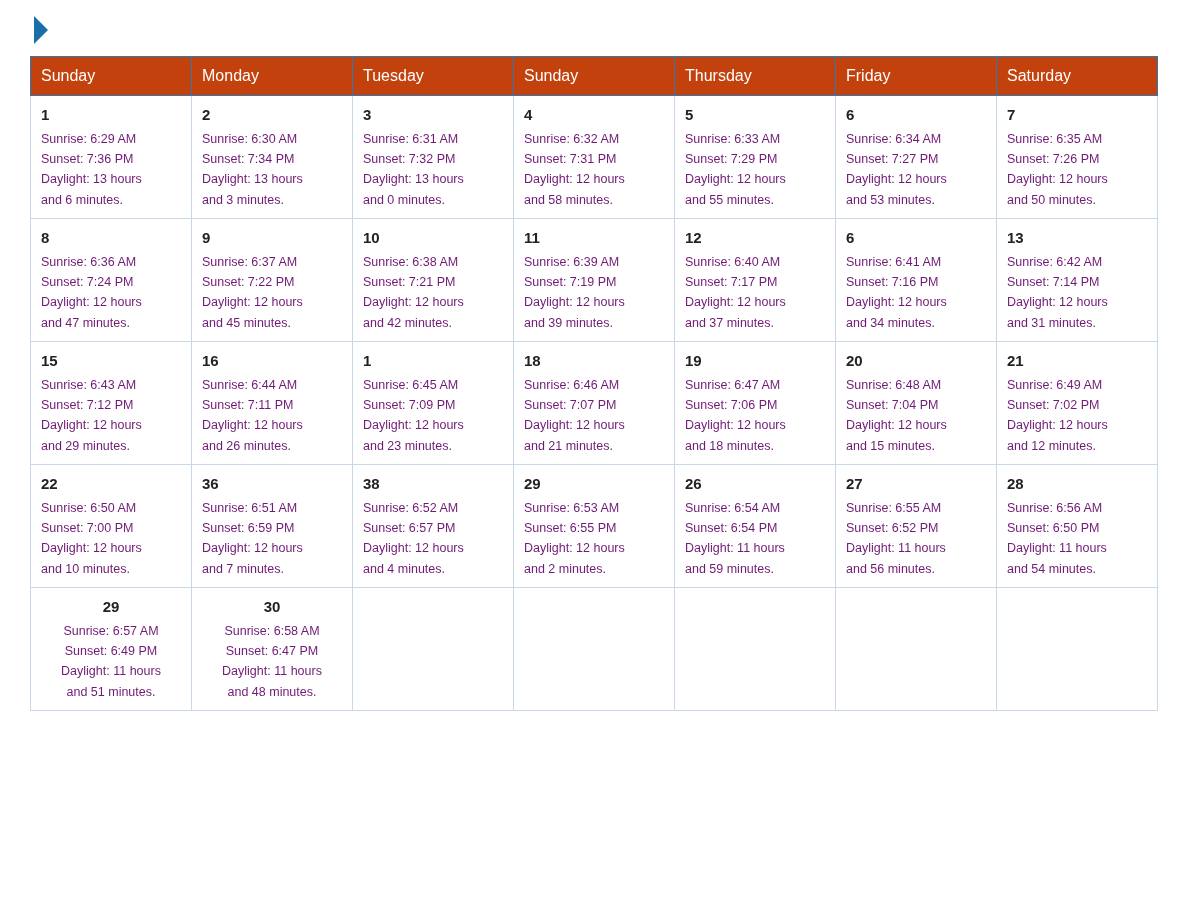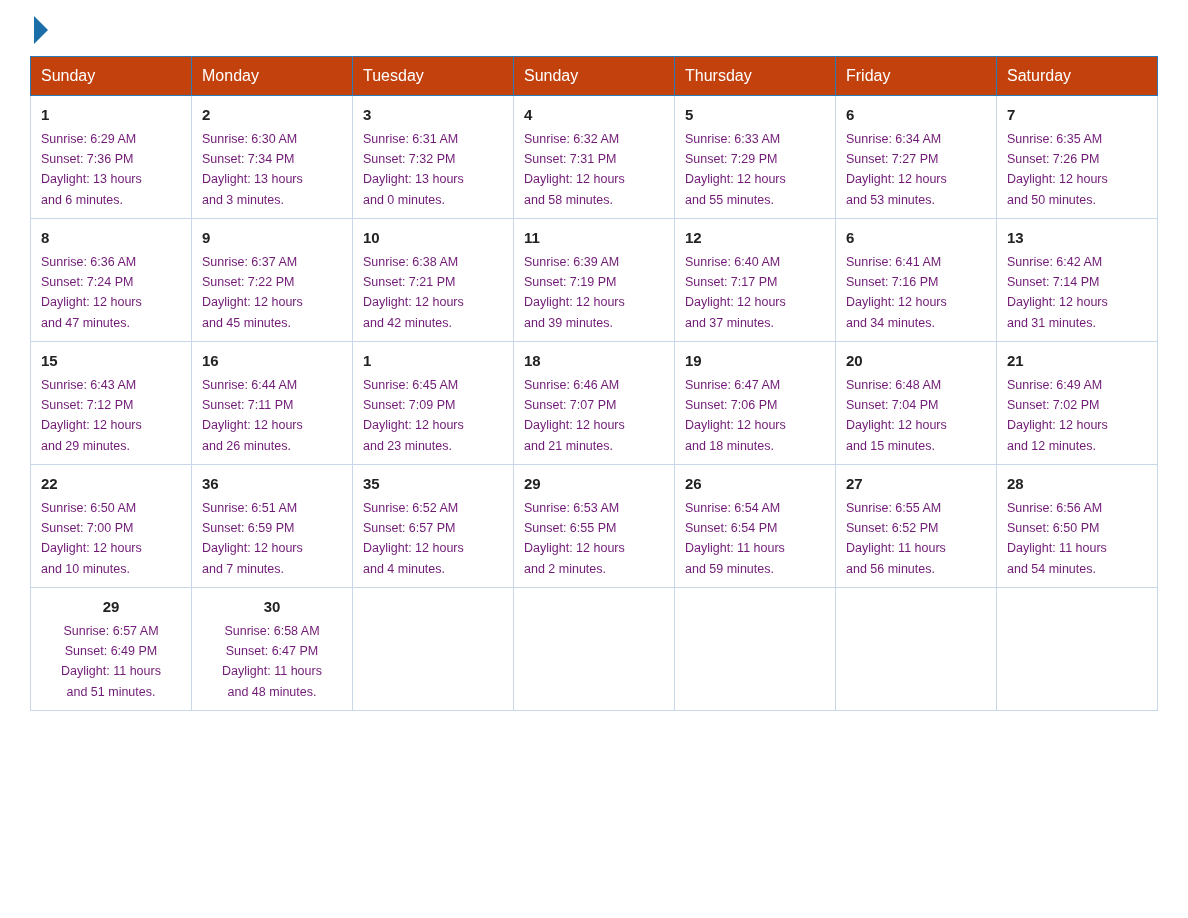--- a/index.html
+++ b/index.html
@@ -230,21 +230,21 @@
       <tr>
         <td>
         <span class="day-num">22</span>
         <span class="day-detail">Sunrise: 6:50 AM<br>Sunset: 7:00 PM<br>Daylight: 12 hours<br>and 10 minutes.</span>
       </td>
         <td>
         <span class="day-num">36</span>
         <span class="day-detail">Sunrise: 6:51 AM<br>Sunset: 6:59 PM<br>Daylight: 12 hours<br>and 7 minutes.</span>
       </td>
         <td>
-        <span class="day-num">35</span>
+        <span class="day-num">38</span>
         <span class="day-detail">Sunrise: 6:52 AM<br>Sunset: 6:57 PM<br>Daylight: 12 hours<br>and 4 minutes.</span>
       </td>
         <td>
         <span class="day-num">29</span>
         <span class="day-detail">Sunrise: 6:53 AM<br>Sunset: 6:55 PM<br>Daylight: 12 hours<br>and 2 minutes.</span>
       </td>
         <td>
         <span class="day-num">26</span>
         <span class="day-detail">Sunrise: 6:54 AM<br>Sunset: 6:54 PM<br>Daylight: 11 hours<br>and 59 minutes.</span>
       </td>

